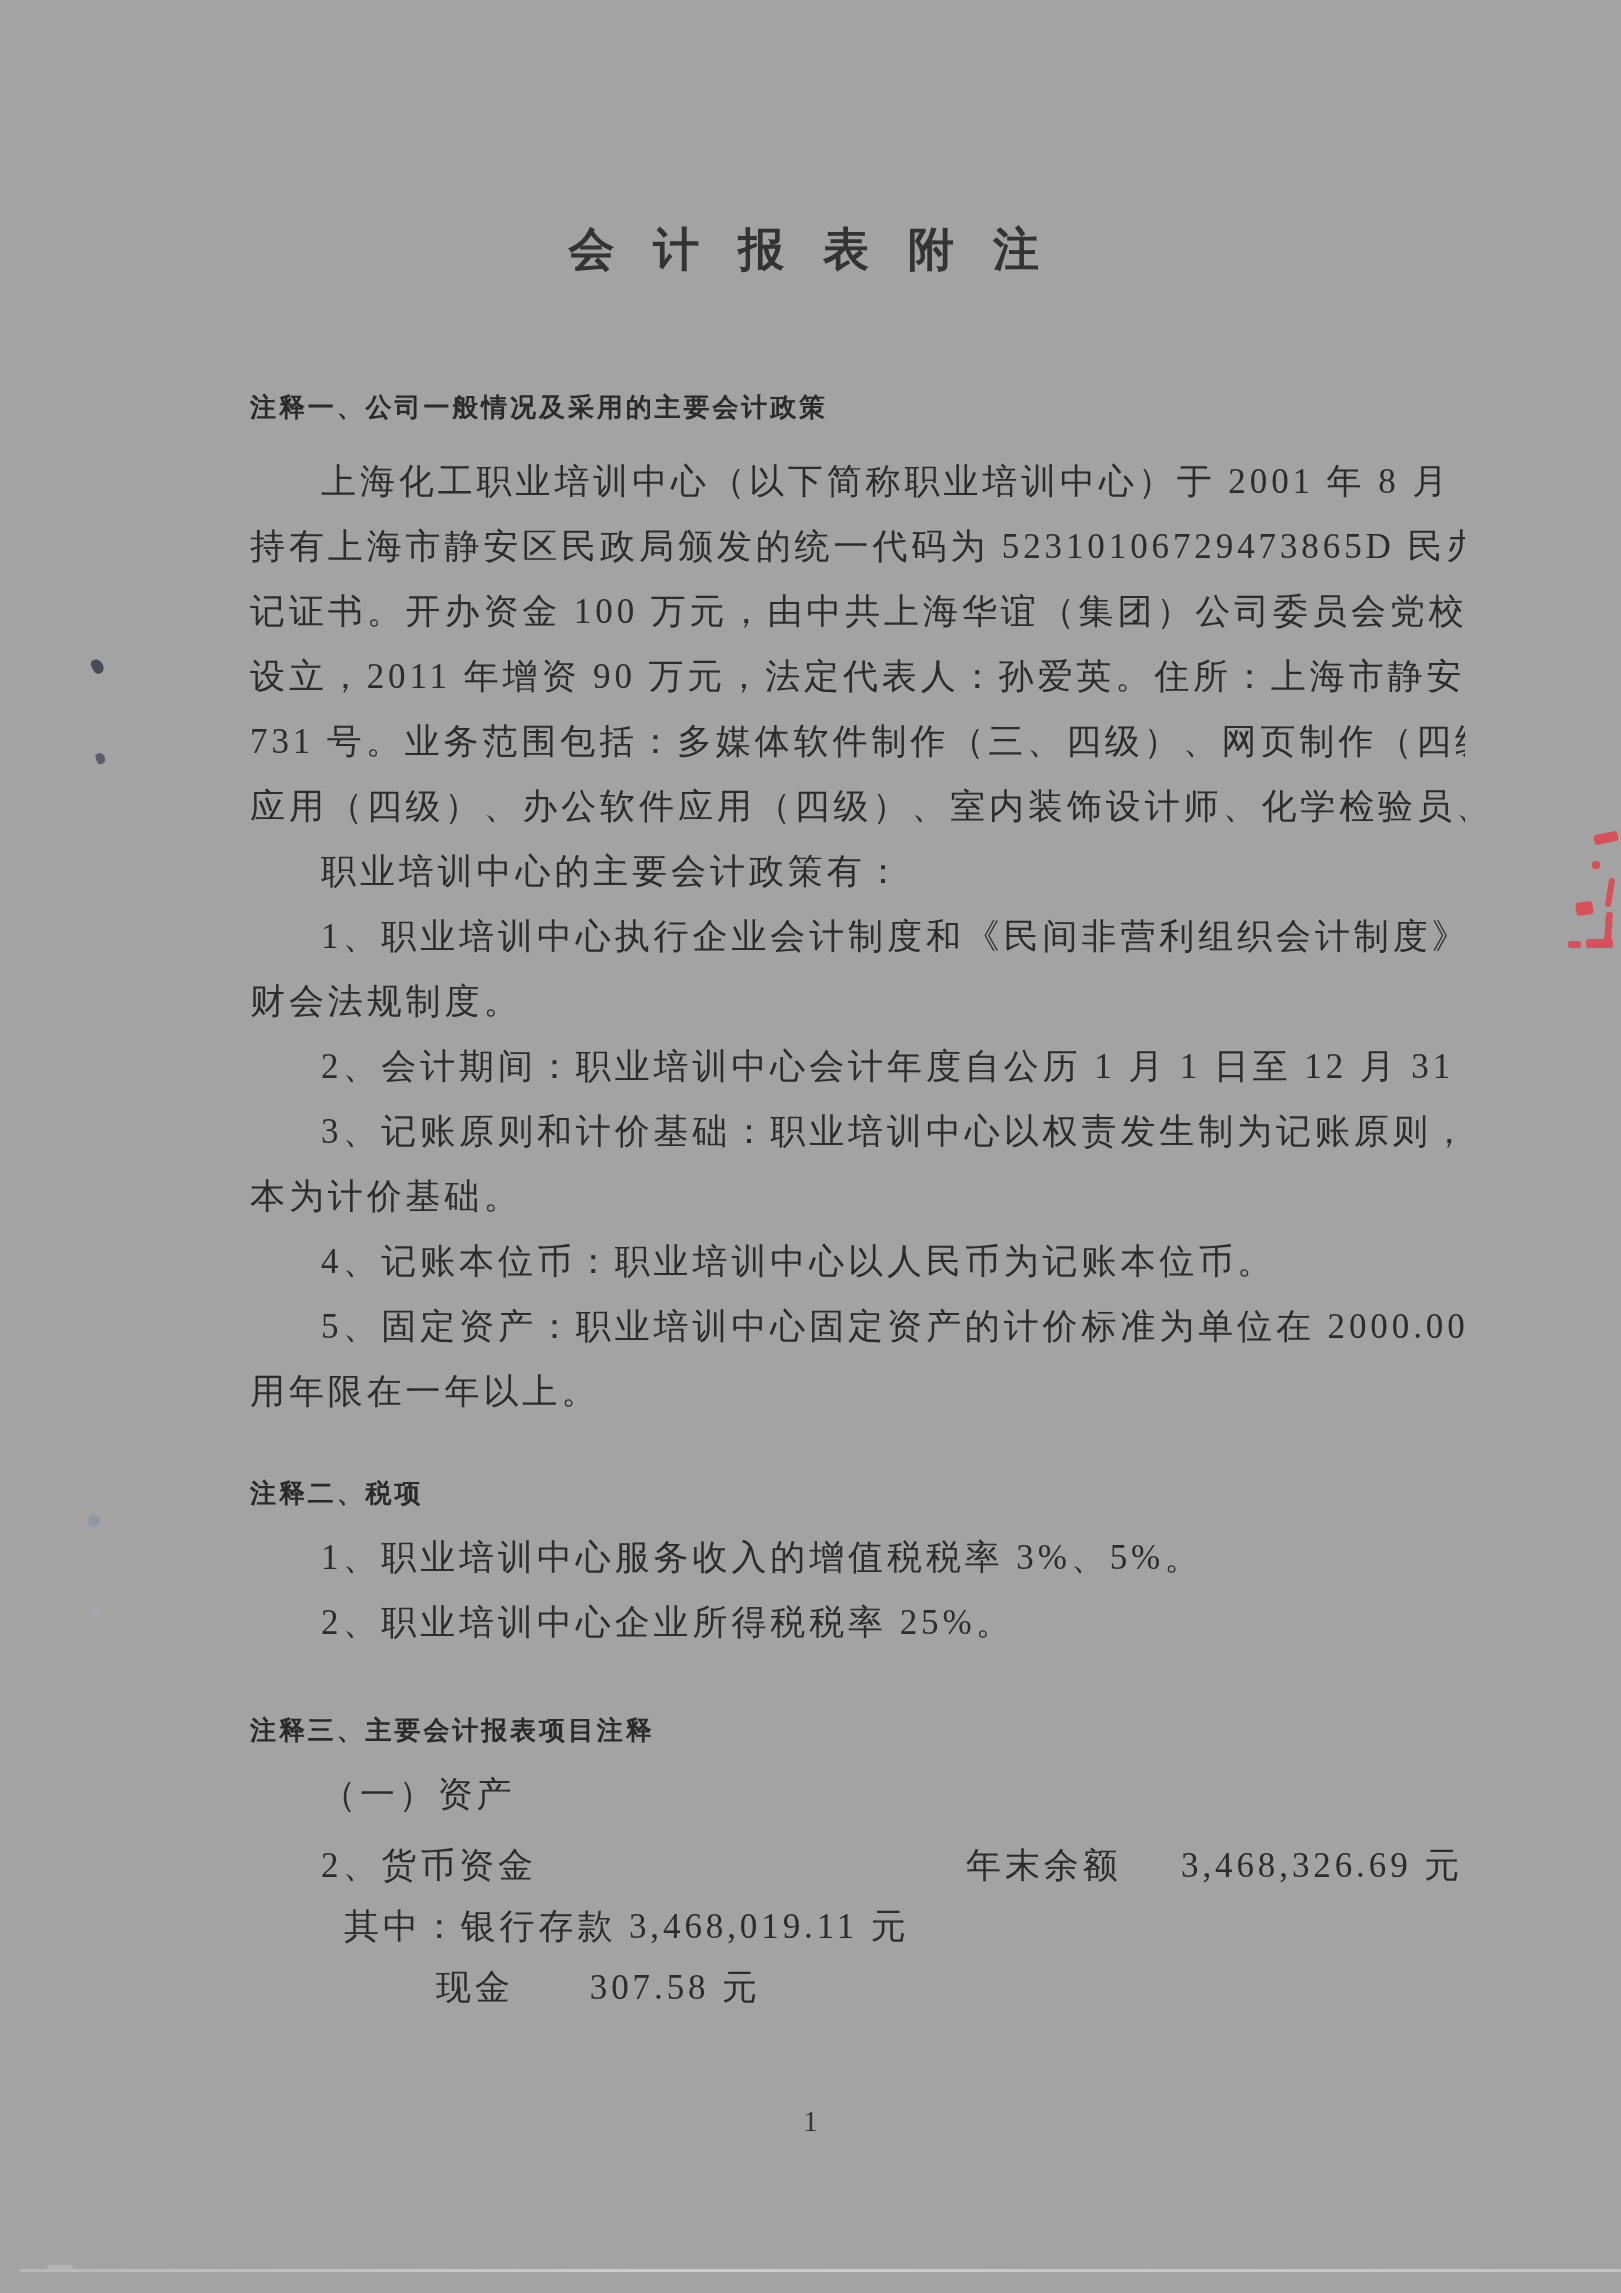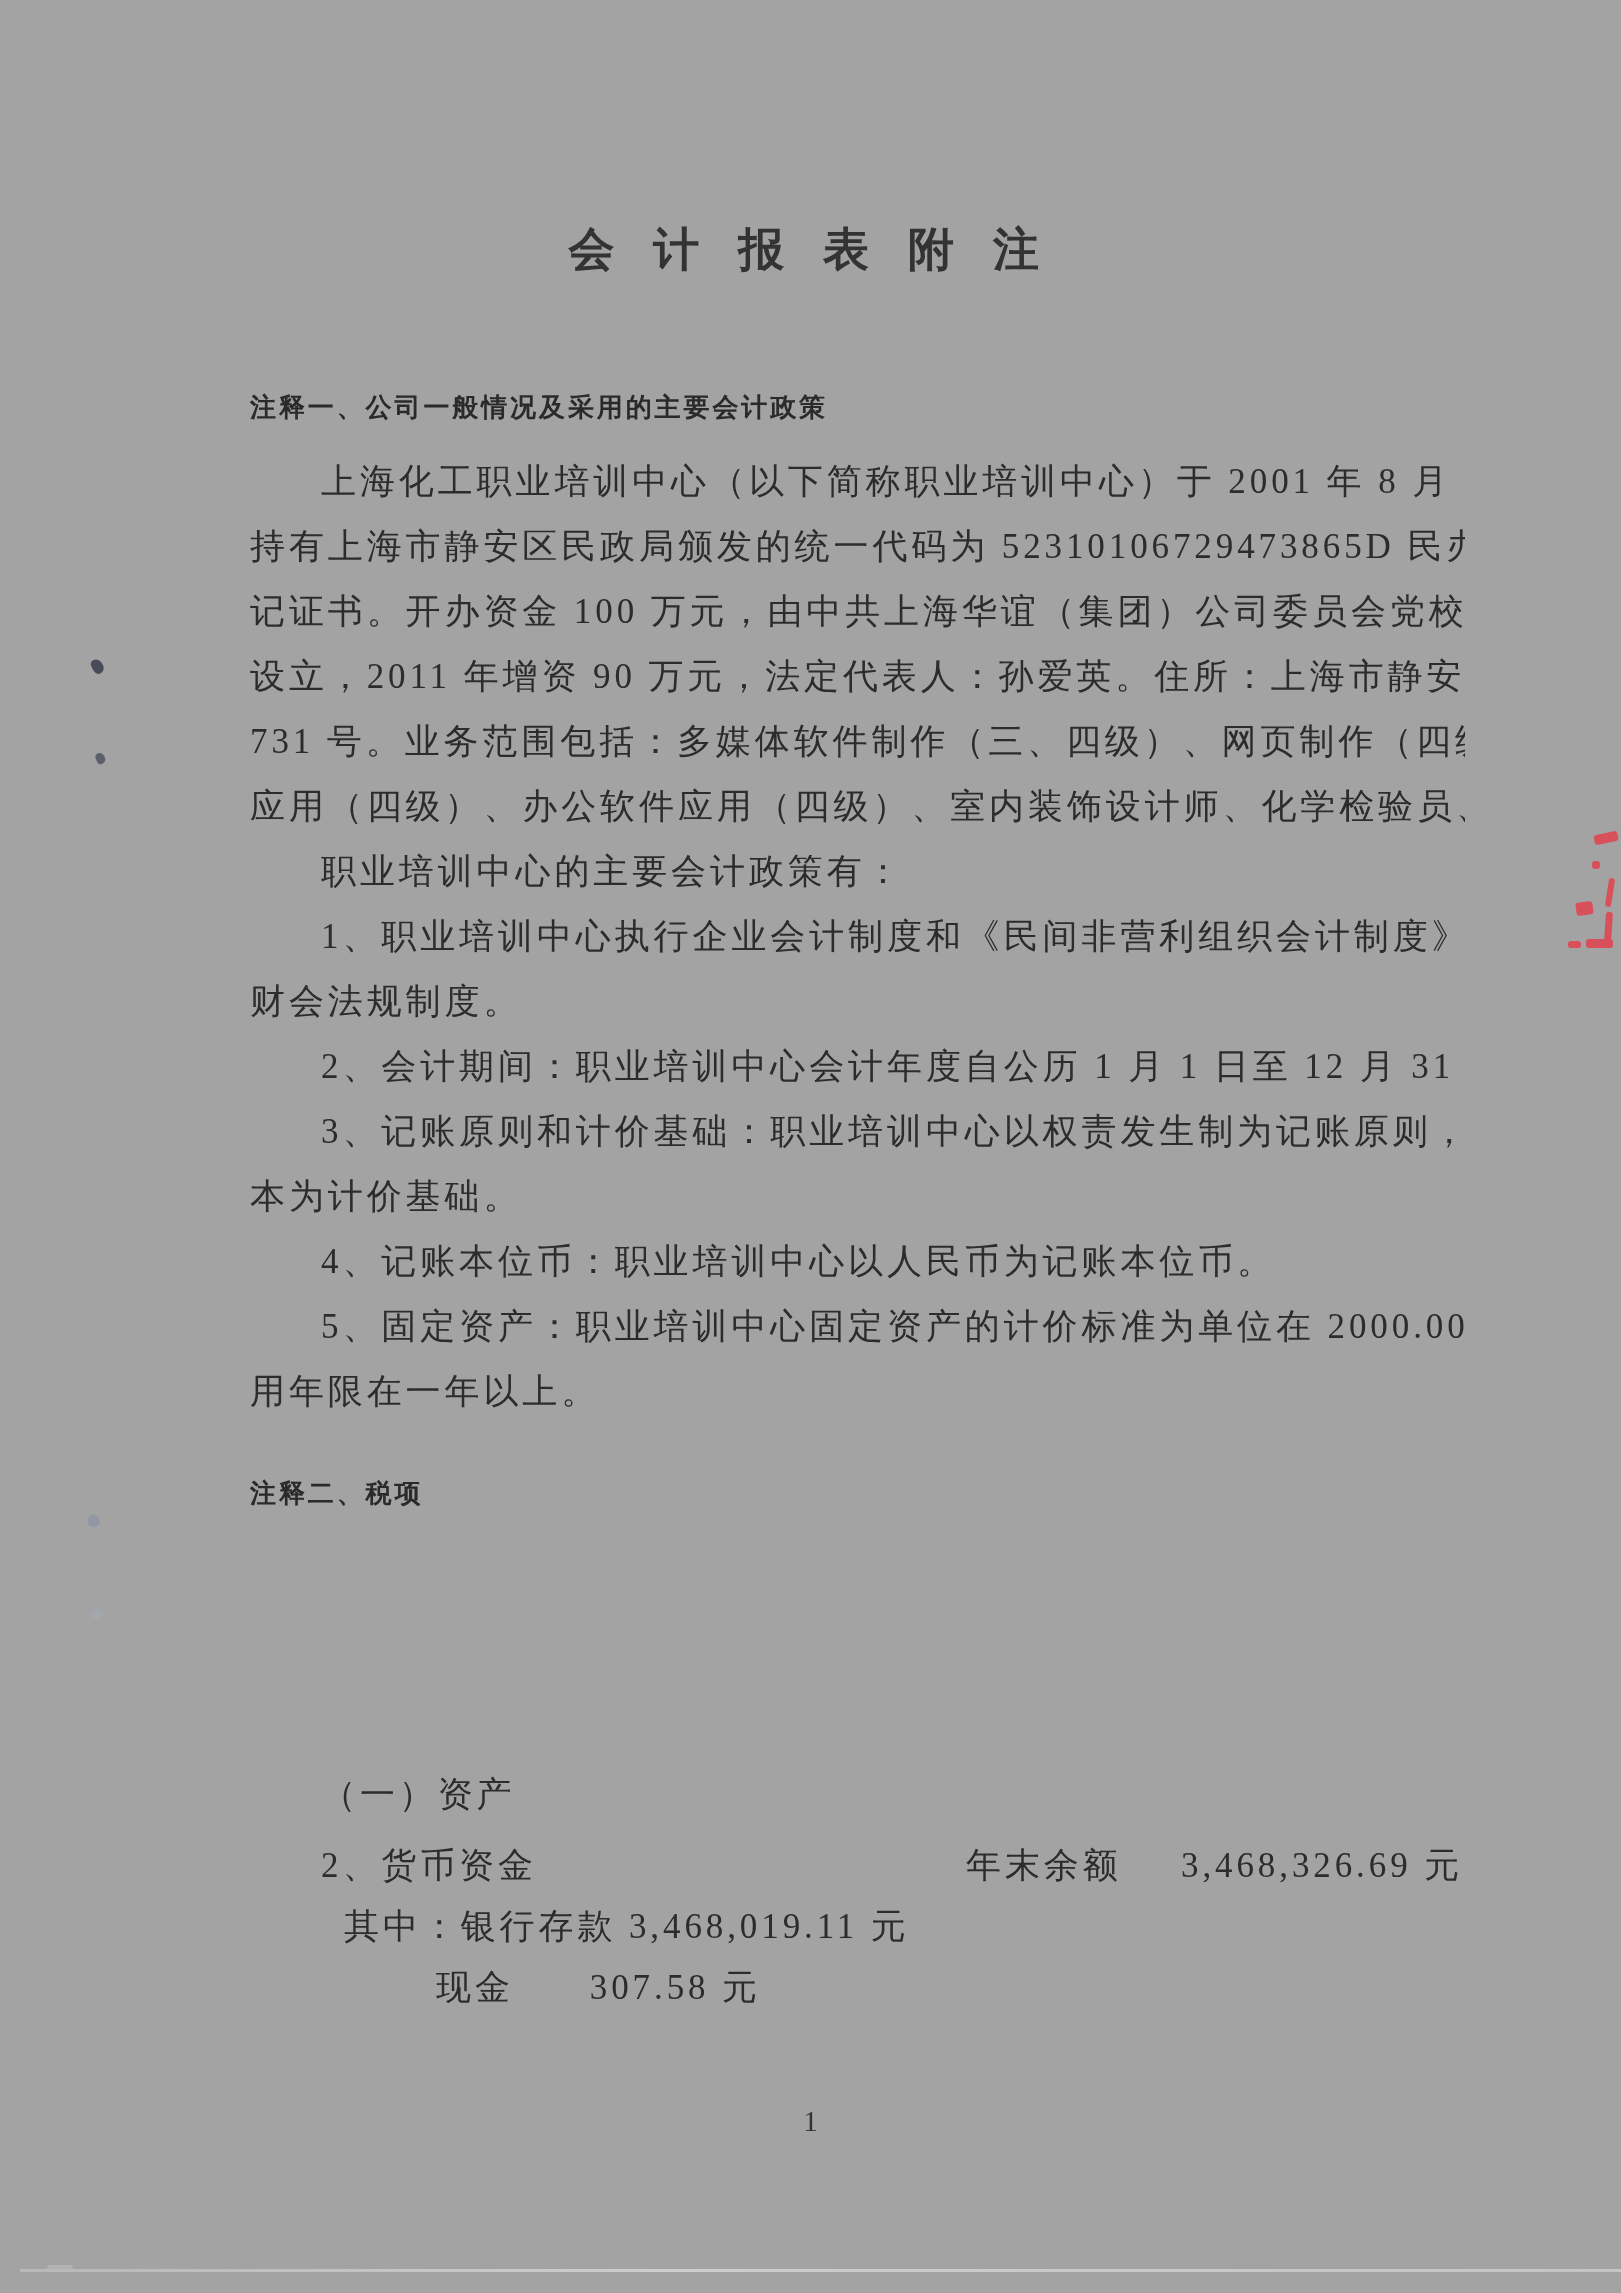--- a/index.html
+++ b/index.html
@@ -93,21 +93,26 @@
     <div class="line indent">2、会计期间：职业培训中心会计年度自公历 1 月 1 日至 12 月 31 日。</div>
     <div class="line indent">3、记账原则和计价基础：职业培训中心以权责发生制为记账原则，采用历史成</div>
     <div class="line">本为计价基础。</div>
     <div class="line indent">4、记账本位币：职业培训中心以人民币为记账本位币。</div>
     <div class="line indent">5、固定资产：职业培训中心固定资产的计价标准为单位在 2000.00 元以上，使</div>
     <div class="line">用年限在一年以上。</div>
   </div>
 
   <div class="sec-heading h2">注释二、税项</div>
 
+  <div class="body-block b2">
+    <div class="line indent">1、职业培训中心服务收入的增值税税率 3%、5%。</div>
+    <div class="line indent">2、职业培训中心企业所得税税率 25%。</div>
+  </div>
 
+  <div class="sec-heading h3">注释三、主要会计报表项目注释</div>
 
   <div class="body-block b3">
     <div class="line indent">（一）资产</div>
   </div>
 
   <div class="body-block rows">
     <div class="line money-row">
       <span class="lbl">2、货币资金</span>
       <span class="mid">年末余额</span>
       <span class="amt">3,468,326.69 元</span>

